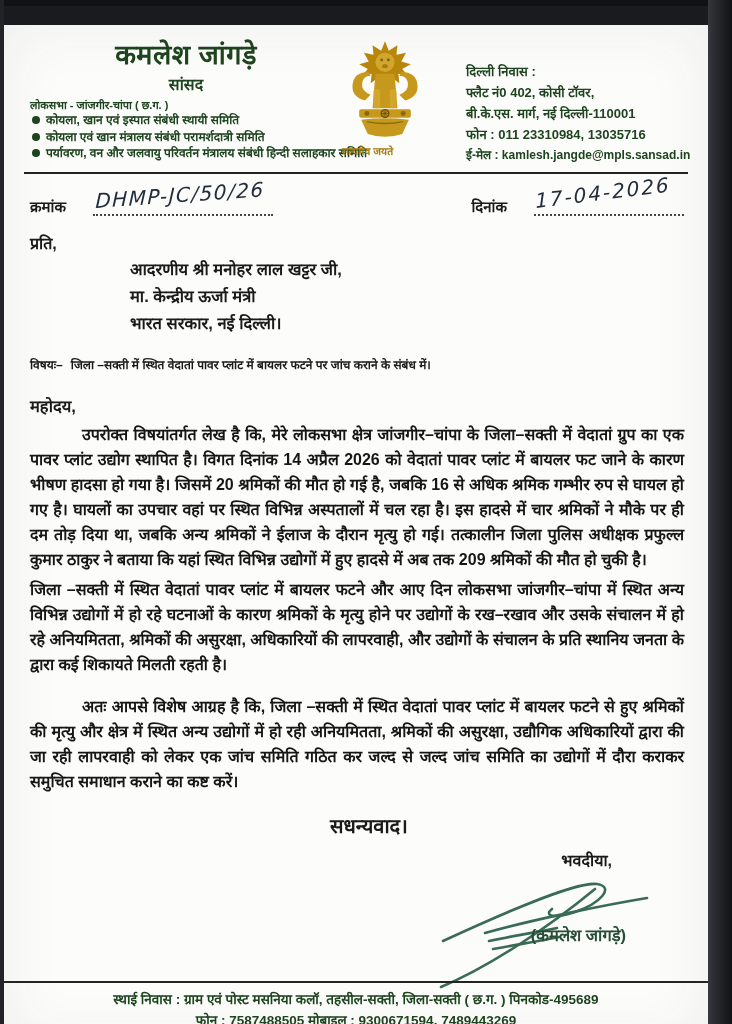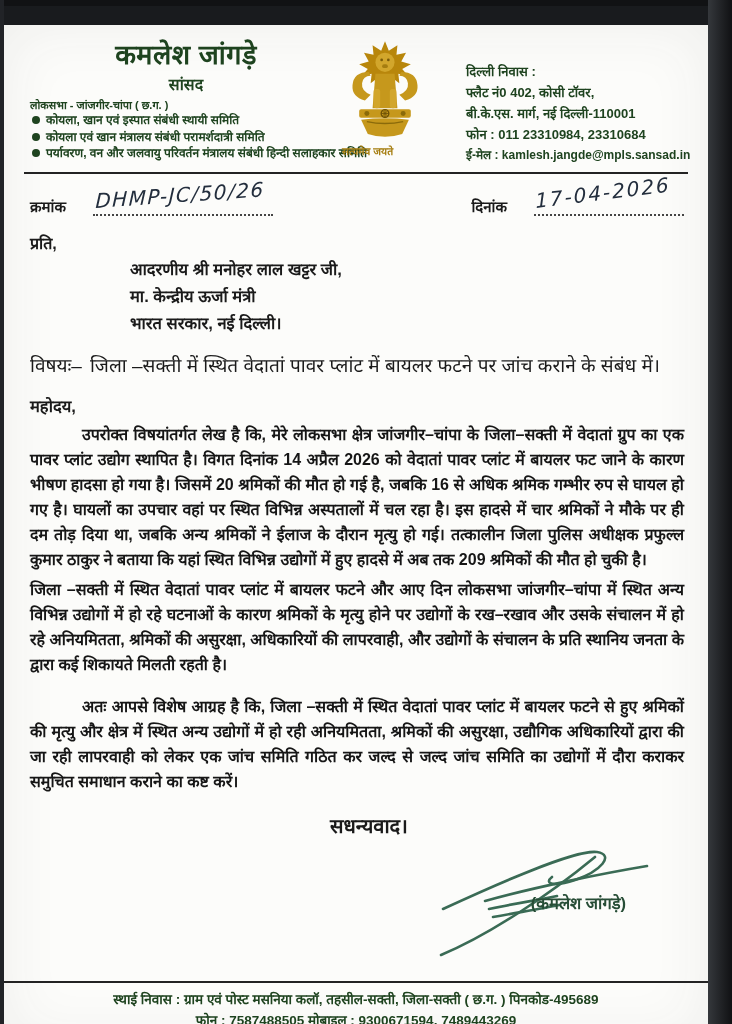--- a/index.html
+++ b/index.html
@@ -51,21 +51,21 @@
     font-style:italic;font-weight:normal;
     color:var(--hand);font-size:20px;
     letter-spacing:1.5px;white-space:nowrap;
     transform:rotate(-4deg) skewX(-6deg);
     transform-origin:left bottom;
   }
   .hand-date{transform:rotate(-7deg) skewX(-4deg);letter-spacing:2px;}
   
   .to-label{font-size:16px;font-weight:bold;color:var(--ink);margin-top:16px;}
   .to-lines{margin-left:100px;margin-top:2px;font-size:16.5px;font-weight:bold;color:var(--ink);line-height:27px;}
-  .subject{margin-top:16px;font-size:19px;font-weight:normal;color:var(--ink);line-height:25px;text-align:justify;}
+  .subject{margin-top:16px;font-size:12px;font-weight:bold;color:var(--ink);line-height:25px;text-align:justify;}
   .subject .sub-label{margin-right:8px;}
   .salutation{margin-top:16px;font-size:16.5px;font-weight:bold;color:var(--ink);}
   .para{
     margin-top:5px;font-size:16px;font-weight:600;color:#161616;
     line-height:25px;text-align:justify;
   }
   .para.indent{text-indent:52px;}
   .para.gap{margin-top:17px;}
   .thanks{margin-top:18px;margin-left:300px;font-size:20px;font-weight:bold;color:var(--ink);}
   .closing-row{margin-top:10px;text-align:right;padding-right:72px;font-size:16px;font-weight:bold;color:var(--ink);}
@@ -139,21 +139,21 @@
         <path d="M20,84 Q45,81 70,84 L63,99 Q45,105 27,99 Z" fill="#c6981c"></path>
         <path d="M26,86 Q45,90 64,86" fill="none" stroke="#8a6a0a" stroke-width="1.4"></path>
       </svg>
       <div class="motto">सत्यमेव जयते</div>
     </div>
 
     <div class="hdr-right">
       <div>दिल्ली निवास :</div>
       <div>फ्लैट नं0 402, कोसी टॉवर,</div>
       <div>बी.के.एस. मार्ग, नई दिल्ली-110001</div>
-      <div>फोन : 011 23310984, 23310684</div>
+      <div>फोन : 011 23310984, 13035716</div>
       <div class="email">ई-मेल : kamlesh.jangde@mpls.sansad.in</div>
     </div>
   </div>
   <div class="hdr-rule"></div>
 
   <div class="refrow">
     <div class="refitem">
       <span>क्रमांक</span>
       <span class="dotted">
         <span class="hand">DHMP-JC/50/26</span>
@@ -177,20 +177,21 @@
   <div class="subject">
     <span class="sub-label">विषयः–</span><span>जिला –सक्ती में स्थित वेदातां पावर प्लांट में बायलर फटने पर जांच कराने के संबंध में।</span>
   </div>
 
   <div class="salutation">महोदय,</div>
   <div class="para indent">उपरोक्त विषयांतर्गत लेख है कि, मेरे लोकसभा क्षेत्र जांजगीर–चांपा के जिला–सक्ती में वेदातां ग्रुप का एक पावर प्लांट उद्योग स्थापित है। विगत दिनांक 14 अप्रैल 2026 को वेदातां पावर प्लांट में बायलर फट जाने के कारण भीषण हादसा हो गया है। जिसमें 20 श्रमिकों की मौत हो गई है, जबकि 16 से अधिक श्रमिक गम्भीर रुप से घायल हो गए है। घायलों का उपचार वहां पर स्थित विभिन्न अस्पतालों में चल रहा है। इस हादसे में चार श्रमिकों ने मौके पर ही दम तोड़ दिया था, जबकि अन्य श्रमिकों ने ईलाज के दौरान मृत्यु हो गई। तत्कालीन जिला पुलिस अधीक्षक प्रफुल्ल कुमार ठाकुर ने बताया कि यहां स्थित विभिन्न उद्योगों में हुए हादसे में अब तक 209 श्रमिकों की मौत हो चुकी है।</div>
   <div class="para">जिला –सक्ती में स्थित वेदातां पावर प्लांट में बायलर फटने और आए दिन लोकसभा जांजगीर–चांपा में स्थित अन्य विभिन्न उद्योगों में हो रहे घटनाओं के कारण श्रमिकों के मृत्यु होने पर उद्योगों के रख–रखाव और उसके संचालन में हो रहे अनियमितता, श्रमिकों की असुरक्षा, अधिकारियों की लापरवाही, और उद्योगों के संचालन के प्रति स्थानिय जनता के द्वारा कई शिकायते मिलती रहती है।</div>
   <div class="para indent gap">अतः आपसे विशेष आग्रह है कि, जिला –सक्ती में स्थित वेदातां पावर प्लांट में बायलर फटने से हुए श्रमिकों की मृत्यु और क्षेत्र में स्थित अन्य उद्योगों में हो रही अनियमितता, श्रमिकों की असुरक्षा, उद्यौगिक अधिकारियों द्वारा की जा रही लापरवाही को लेकर एक जांच समिति गठित कर जल्द से जल्द जांच समिति का उद्योगों में दौरा कराकर समुचित समाधान कराने का कष्ट करें।</div>
 
   <div class="thanks">सधन्यवाद।</div>
+  <div class="closing-row">भवदीया,</div>
 
   <div class="sig-area">
     <svg class="sig-svg" width="235" height="118" viewBox="0 0 235 118">
       <g fill="none" stroke="#3a6b55" stroke-width="2.6" stroke-linecap="round">
         <path d="M20,70 C72,46 152,10 174,13 C192,16 178,32 152,41 C132,48 120,45 129,38"></path>
         <path d="M62,62 C112,48 182,34 224,27"></path>
         <path d="M66,70 C94,64 116,61 134,57"></path>
         <path d="M70,78 C97,73 118,70 136,66"></path>
         <path d="M172,18 C126,56 66,96 18,116"></path>
       </g>

